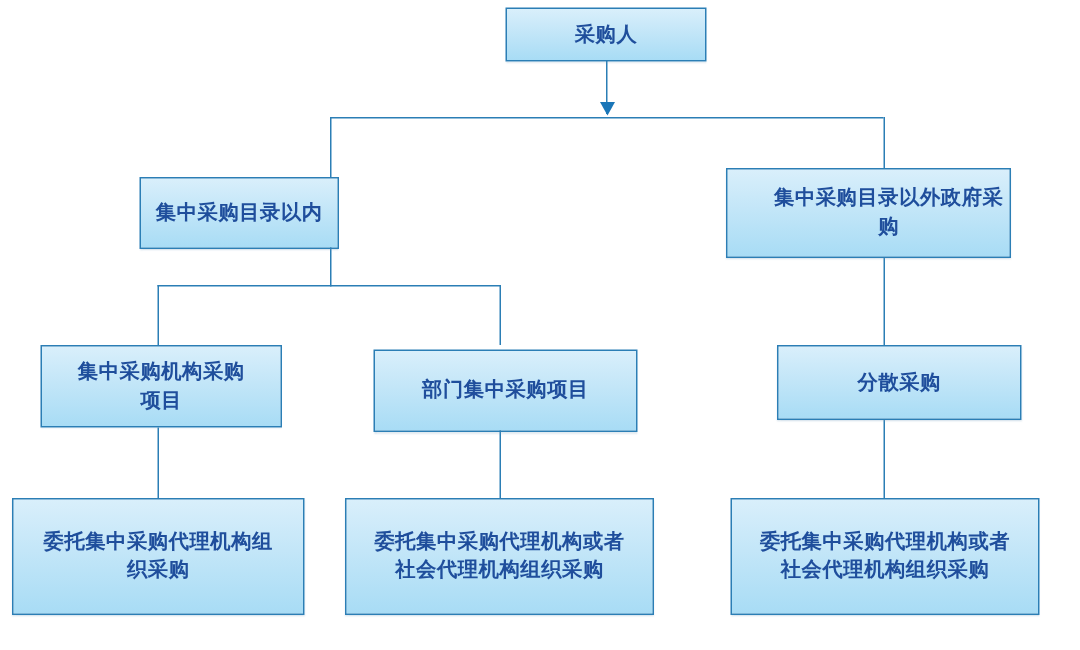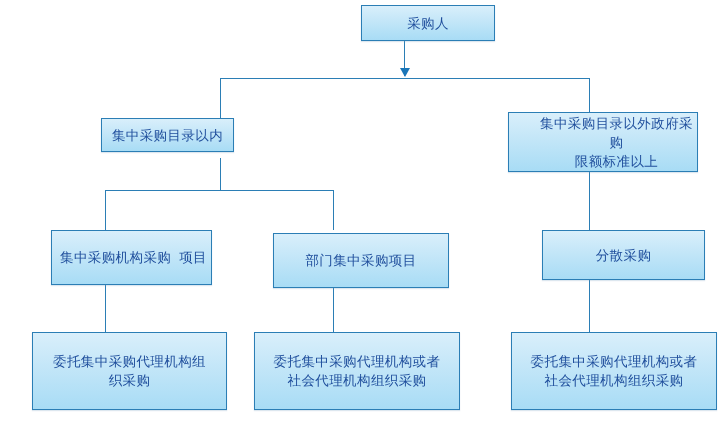--- a/index.html
+++ b/index.html
@@ -21,25 +21,24 @@
     position: absolute;
     box-sizing: border-box;
     display: flex;
     align-items: center;
     justify-content: center;
     text-align: center;
     border: 1px solid #2b7eb5;
     background: linear-gradient(to bottom, #d9effb 0%, #c3e6f8 45%, #a8dcf5 100%);
     color: #1f4e9c;
     font-size: 13.5px;
-    font-weight: normal;
+    font-weight: bold;
     line-height: 19px;
     letter-spacing: 0.4px;
     box-shadow: 0 1px 1px rgba(120,160,190,0.25);
-    margin-left: 24px;
   }
   .node span {
     display: block;
     padding: 0 4px;
   }
   
   .vline {
     position: absolute;
     width: 1px;
     background: #2b7eb5;
@@ -79,30 +78,29 @@
   <div class="vline" style="left:589px; top:172px; height:58px;"></div>
 
   <div class="vline" style="left:105px; top:285px; height:47px;"></div>
   <div class="vline" style="left:333px; top:285px; height:47px;"></div>
   <div class="vline" style="left:589px; top:280px; height:52px;"></div>
 
   <div class="node" style="left:337px; top:5px; width:134px; height:36px;">
     <span>采购人</span>
   </div>
 
-  <div class="node" style="left:77px; top:118px; width:133px; height:34px;text-align:right;">
+  <div class="node" style="left:93px; top:118px; width:133px; height:48px;text-align:right;">
     <span>集中采购目录以内</span>
   </div>
 
   <div class="node" style="left:484px; top:112px; width:190px; height:60px; flex-direction:column;padding-left:27px;">
     <span>集中采购目录以外政府采购</span>
-    <span>限额标准以上</span>
   </div>
 
-  <div class="node" style="left:27px; top:230px; width:161px; height:55px; flex-direction:row;justify-content:flex-end;">
+  <div class="node" style="left:27px; top:230px; width:161px; height:55px; flex-direction:column;">
     <span>集中采购机构采购</span>
     <span>项目</span>
   </div>
 
   <div class="node" style="left:249px; top:233px; width:176px; height:55px;">
     <span>部门集中采购项目</span>
   </div>
 
   <div class="node" style="left:8px; top:332px; width:195px; height:78px; flex-direction:column;">
     <span>委托集中采购代理机构组</span>

